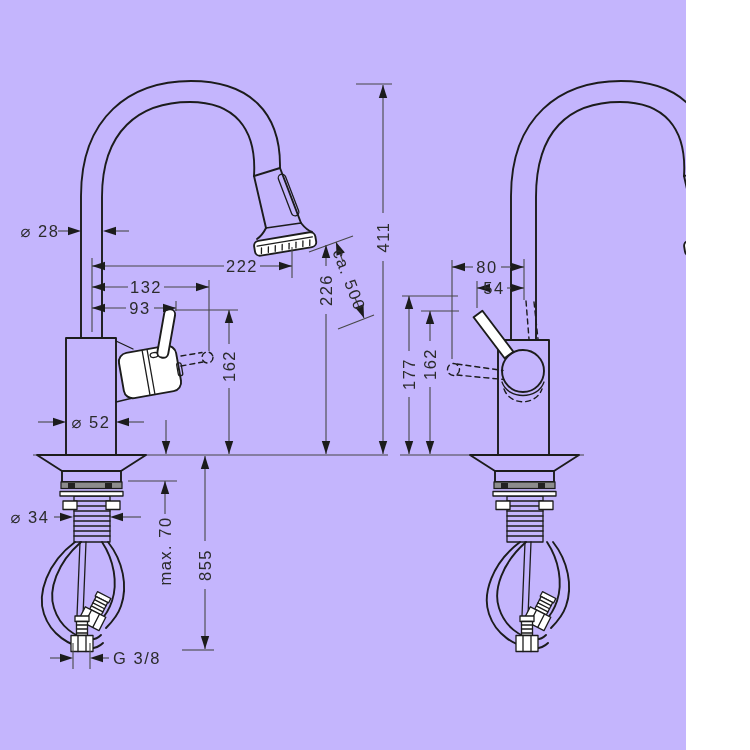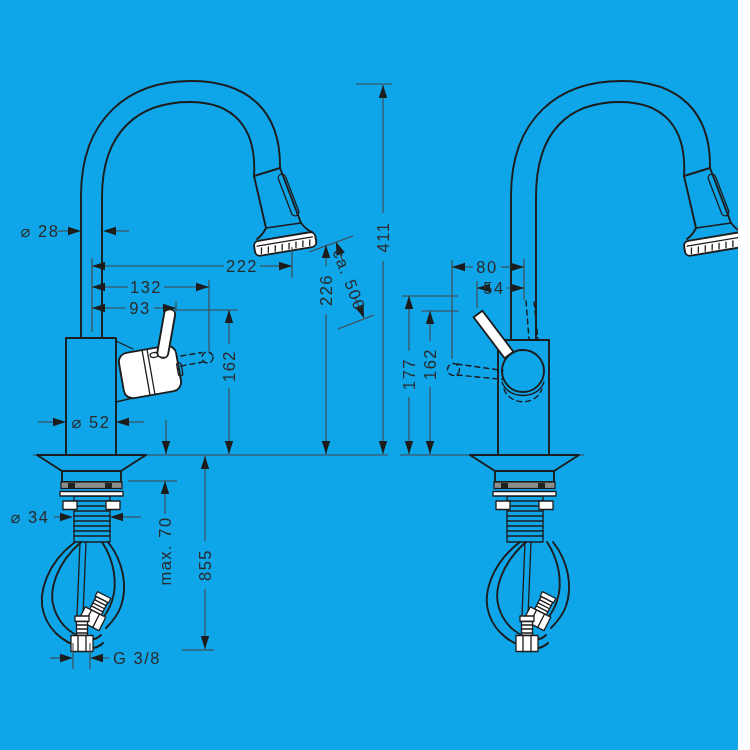--- a/index.html
+++ b/index.html
@@ -1,16 +1,16 @@
 <!DOCTYPE html>
 <html><head>
 <meta charset="utf-8">
 <style>
   html,body{margin:0;padding:0;background:#fff;}
-  .stage{width:738px;height:750px;background:#0ea5e9;position:relative;overflow:hidden;}
+  .stage{width:686px;height:750px;background:#c4b5fd;position:relative;overflow:hidden;}
   .obj{fill:none;stroke:#1c1c1c;stroke-width:1.9;stroke-linecap:round;stroke-linejoin:round;}
   .objthin{fill:none;stroke:#1c1c1c;stroke-width:1.3;stroke-linecap:round;stroke-linejoin:round;}
   .objfill{fill:#ffffff;stroke:#1c1c1c;stroke-width:1.9;stroke-linejoin:round;}
   .objfillthin{fill:#ffffff;stroke:#1c1c1c;stroke-width:1.3;stroke-linejoin:round;}
   .dim{fill:none;stroke:#474747;stroke-width:1.1;}
   .arr{fill:#1c1c1c;stroke:none;}
   .dash{fill:none;stroke:#1c1c1c;stroke-width:1.4;stroke-dasharray:5 4;stroke-linecap:round;}
   .lbl{font-family:"Liberation Sans","DejaVu Sans",sans-serif;font-size:16.5px;fill:#2b2b2b;
        letter-spacing:1.5px;text-anchor:middle;}
 </style>

